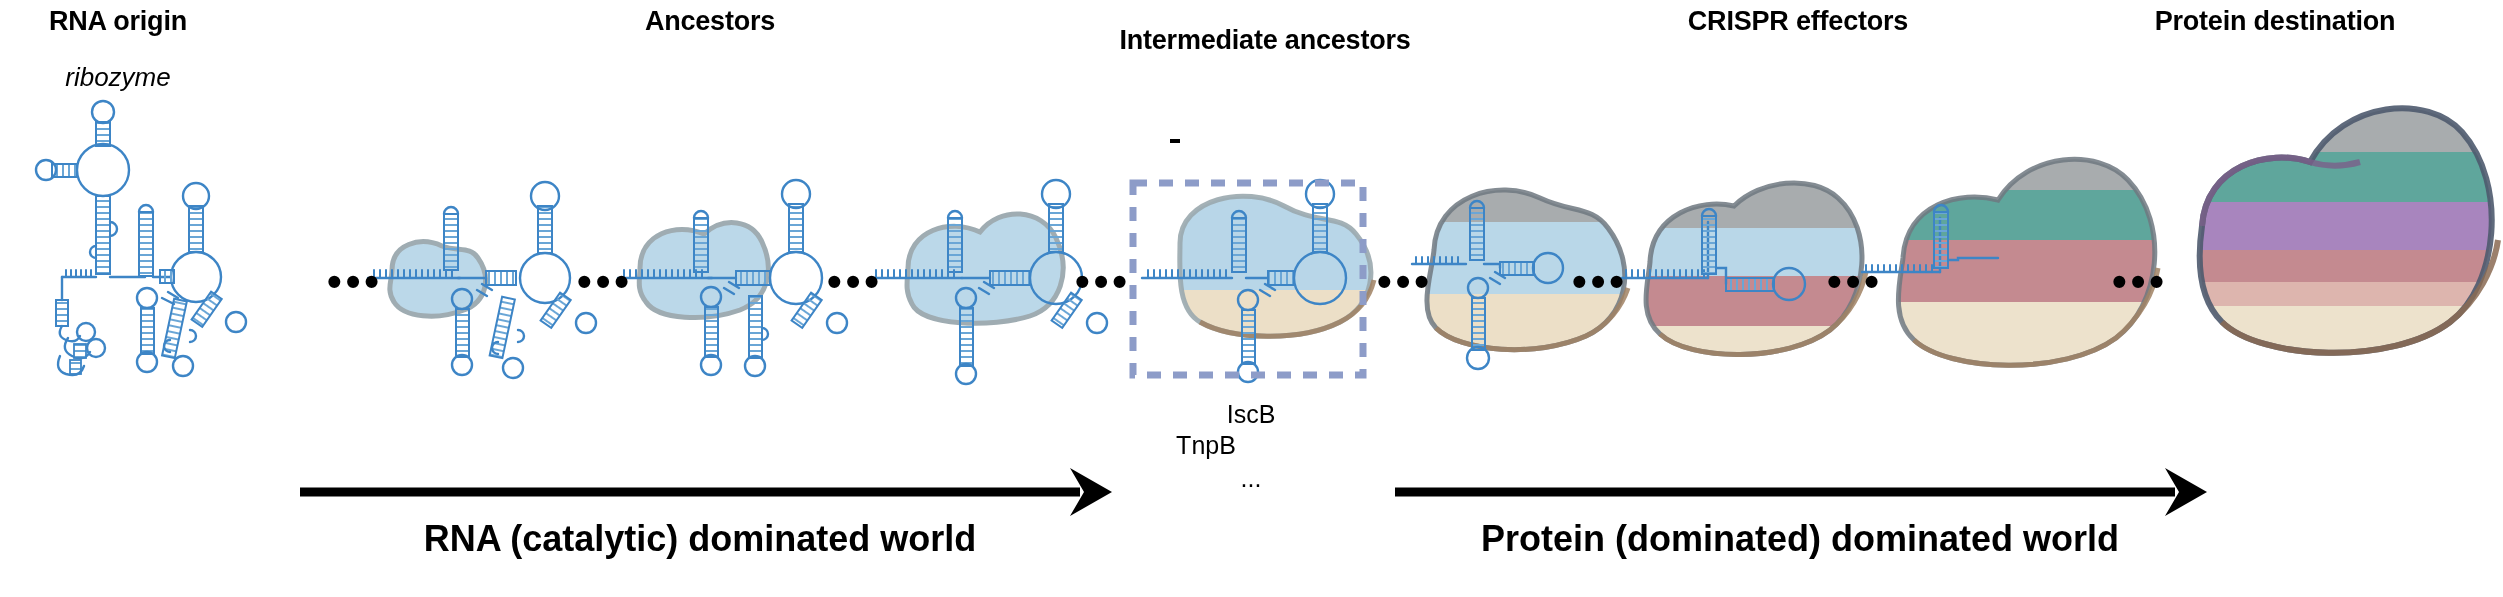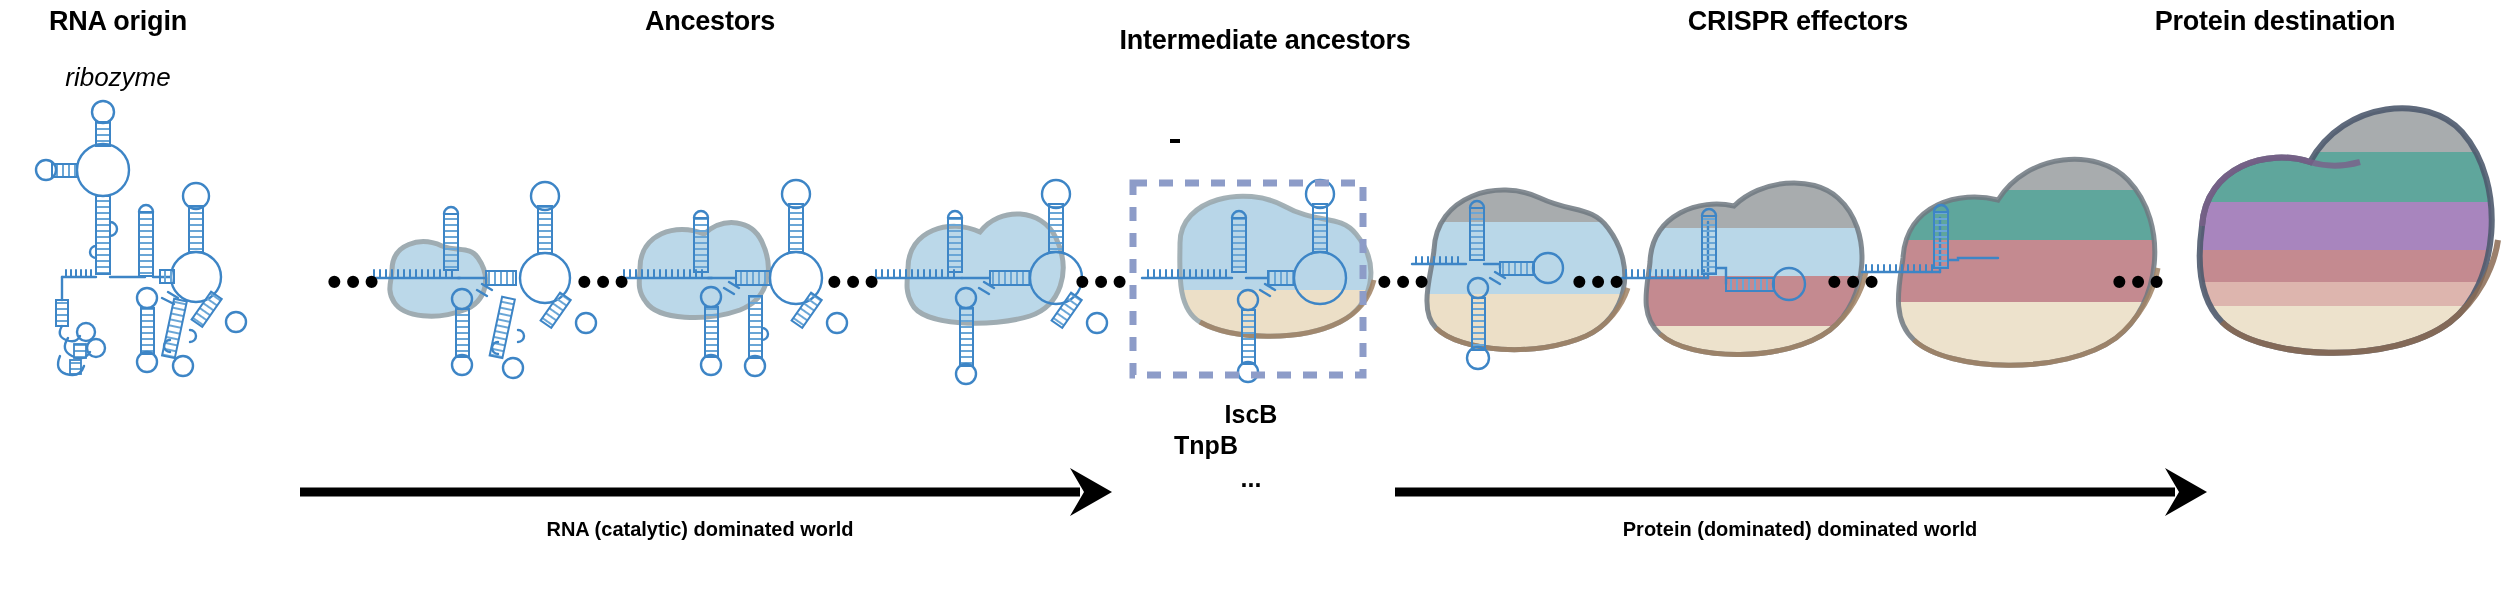--- a/index.html
+++ b/index.html
@@ -7,23 +7,23 @@
   body{width:2503px;height:597px;position:relative;overflow:hidden;
        font-family:"Liberation Sans","DejaVu Sans",sans-serif;color:#000;}
   #stage{position:absolute;left:0;top:0;width:2503px;height:506px;}
   .hdr{position:absolute;font-weight:bold;font-size:27px;letter-spacing:-0.2px;
        white-space:nowrap;text-align:center;transform:translateX(-50%);}
   .sub{position:absolute;font-style:italic;font-size:26px;white-space:nowrap;
        text-align:center;transform:translateX(-50%);}
   .dots{position:absolute;font-size:42px;line-height:1;font-weight:bold;
         letter-spacing:4px;white-space:nowrap;transform:translate(-50%,-50%);
         color:#000;}
-  .boxlabel{position:absolute;font-weight:bold;font-size:25px;white-space:nowrap;
+  .boxlabel{position:absolute;font-weight:normal;font-size:25px;white-space:nowrap;
             text-align:center;transform:translateX(-50%);}
-  .arrowcap{position:absolute;font-weight:bold;font-size:20px;white-space:nowrap;
+  .arrowcap{position:absolute;font-weight:bold;font-size:36px;white-space:nowrap;
             text-align:right;transform:translateX(-50%);}
   svg{position:absolute;left:0;top:0;overflow:visible;}
 </style>
 </head>
 <body>
 
 <div id="stage">
 
   <div class="hdr" style="left:118px;top:6px;">RNA origin</div>
   <div class="sub" style="left:118px;top:38px;margin-top:24px;">ribozyme</div>

